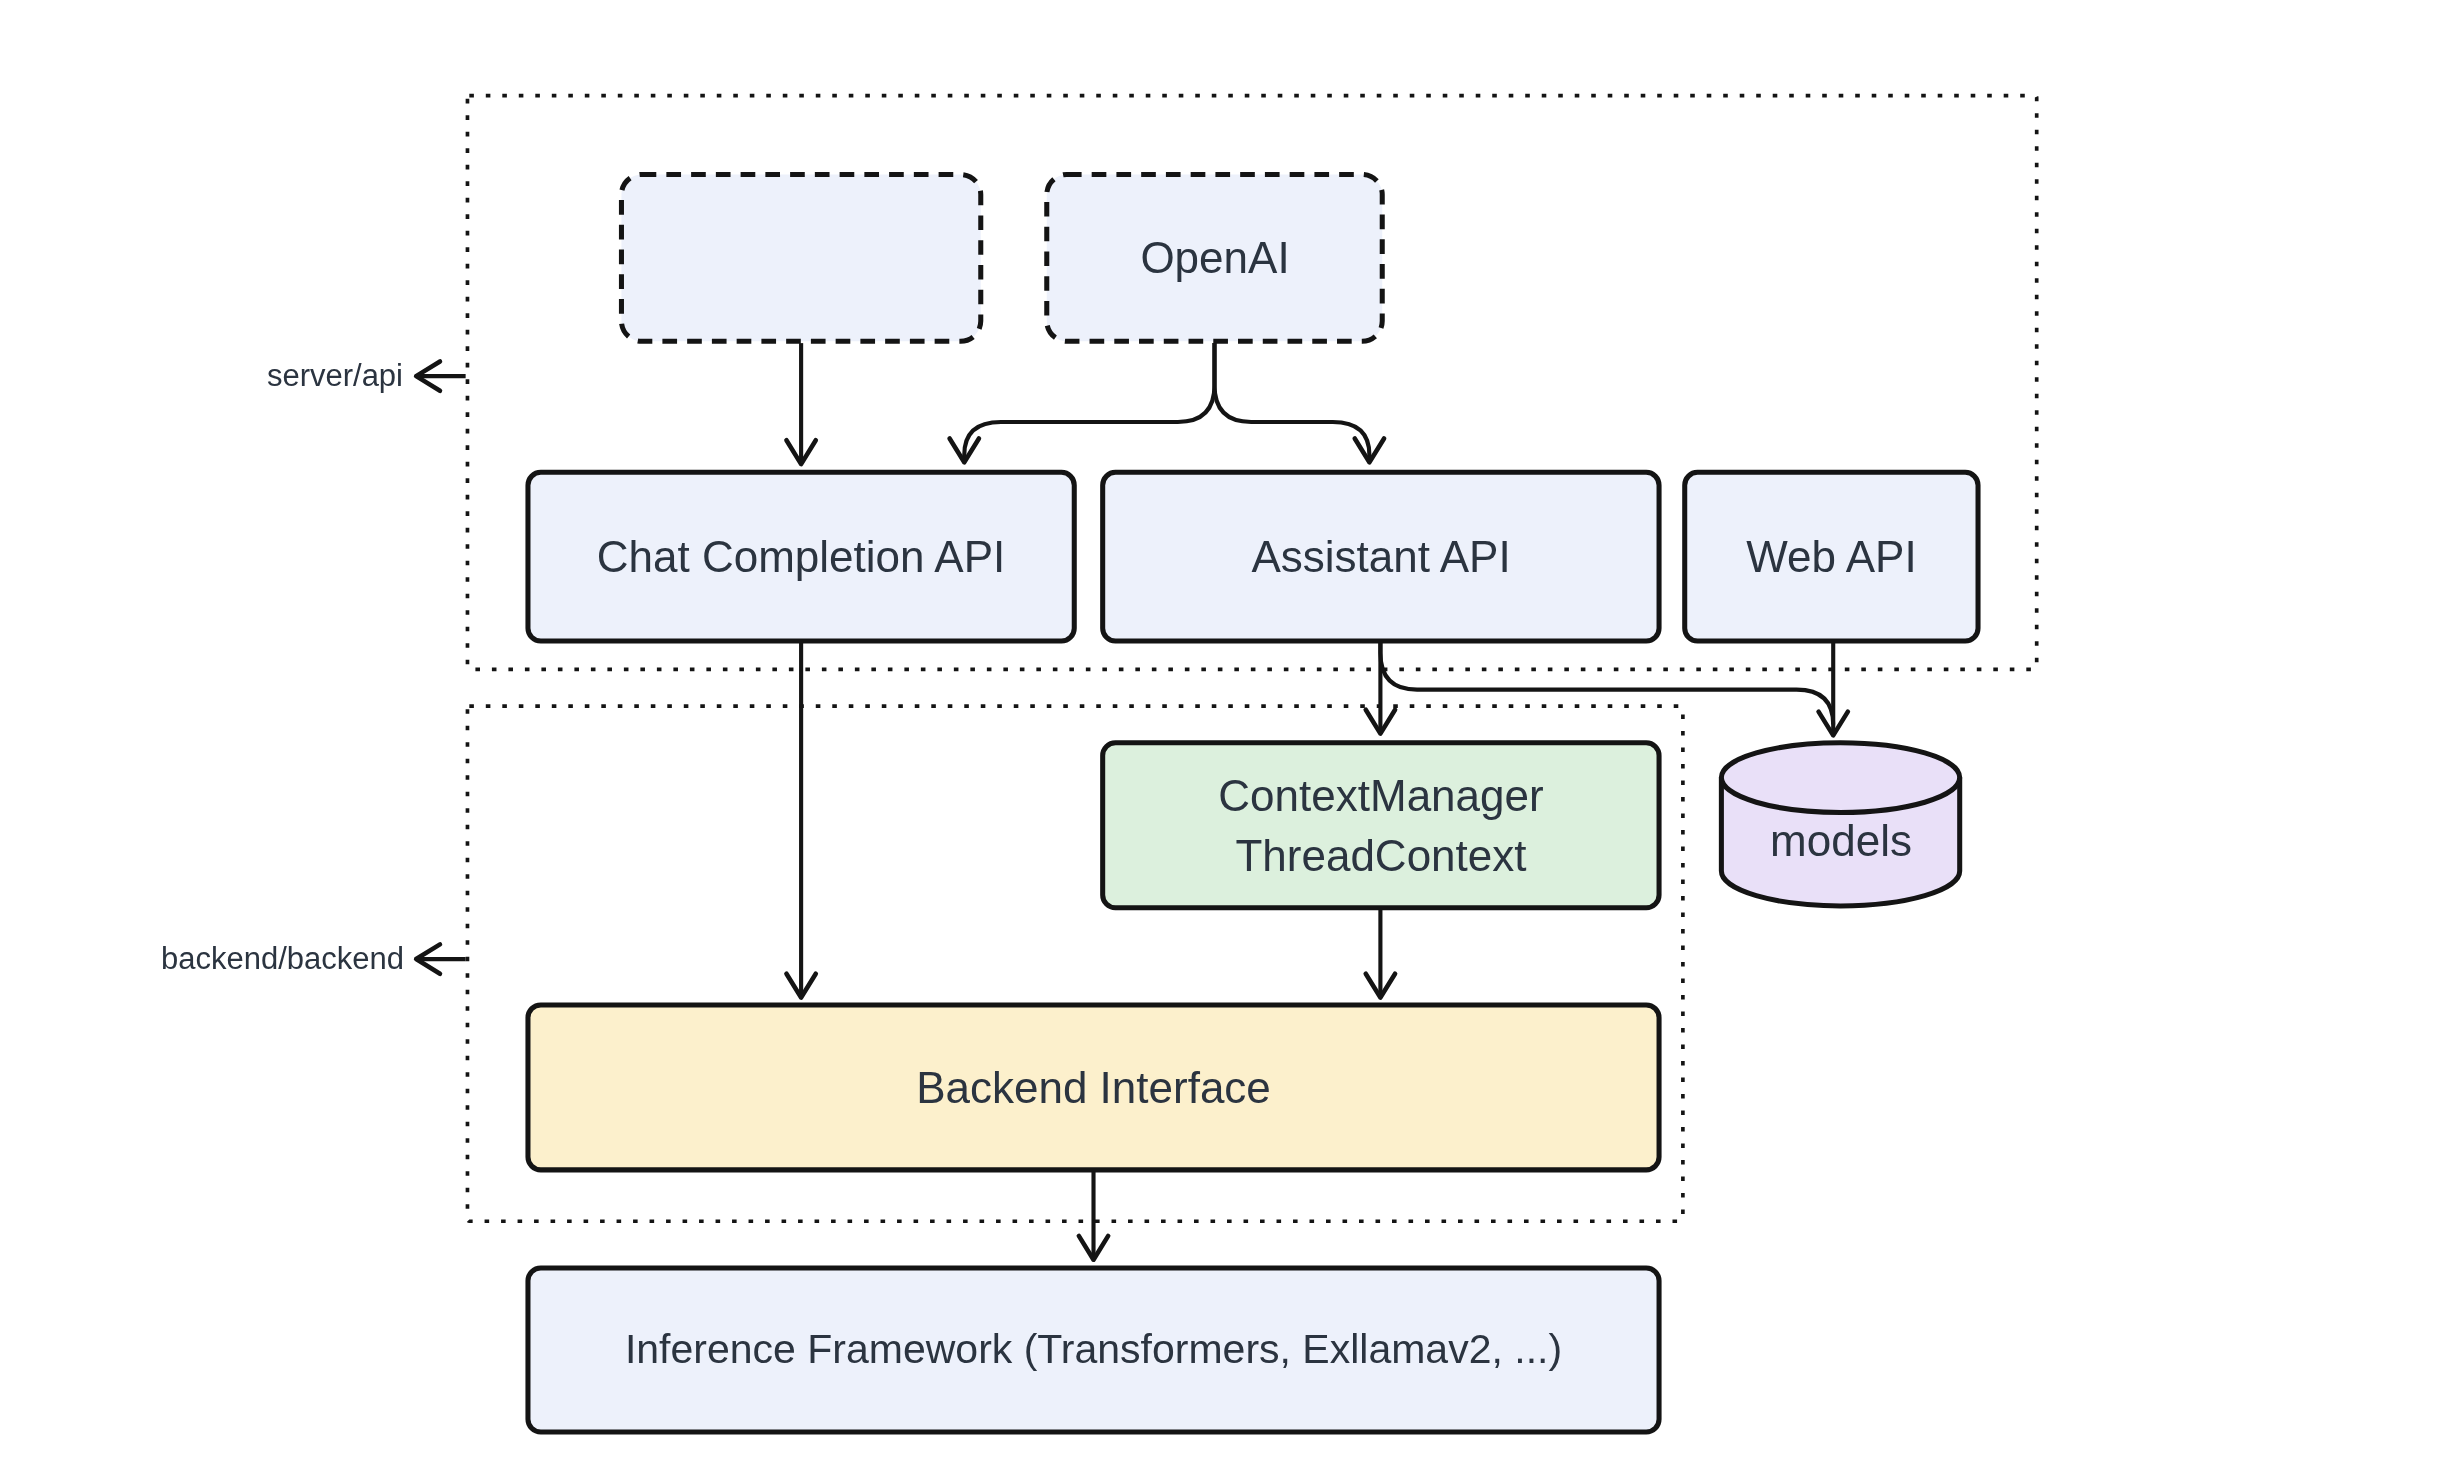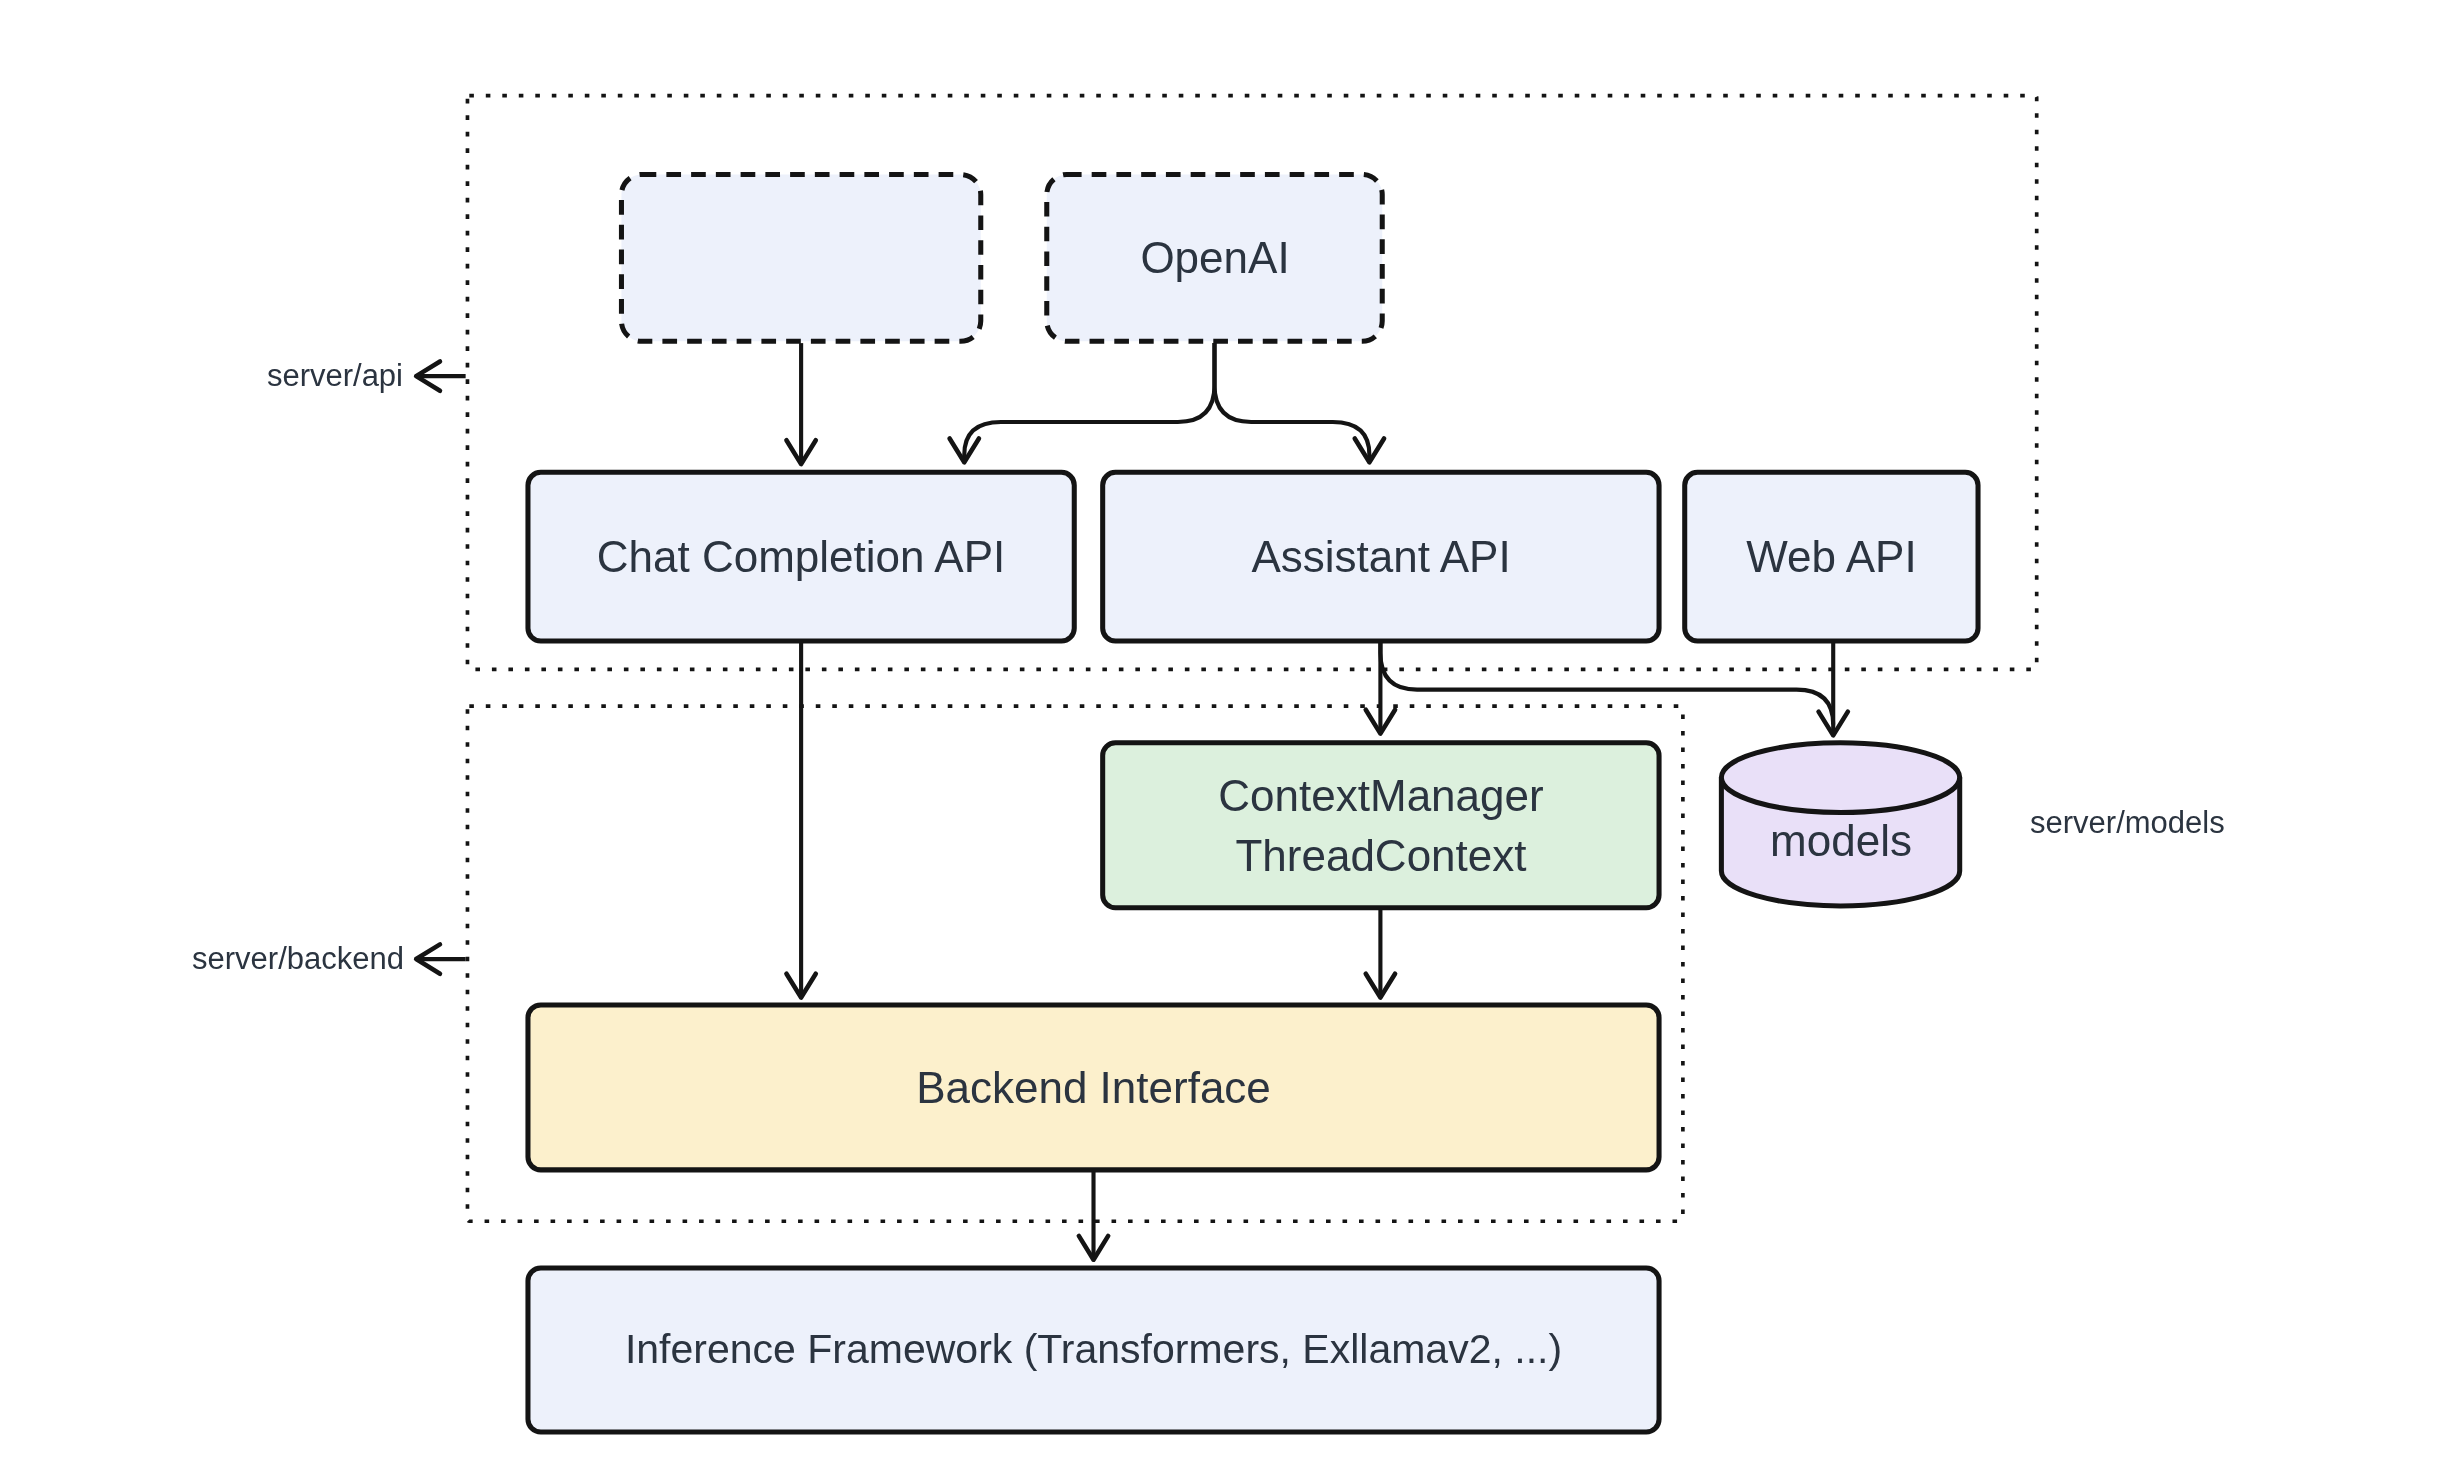--- a/index.html
+++ b/index.html
@@ -76,17 +76,16 @@
   <div class="lbl" style="left:1047px; top:174px; width:336px; height:167px;">OpenAI</div>
   <div class="lbl" style="left:1103px; top:472px; width:556px; height:169px;">Assistant API</div>
   <div class="lbl" style="left:1685px; top:472px; width:293px; height:169px;">Web API</div>
   <div class="lbl" style="left:1103px; top:743px; width:556px; height:165px;">ContextManager
 ThreadContext</div>
   <div class="lbl" style="left:1722px; top:781px; width:238px; height:119px;">models</div>
   <div class="lbl" style="left:528px; top:1005px; width:1131px; height:165px;">Backend Interface</div>
   <div class="lbl small" style="left:528px; top:1268px; width:1131px; height:164px;">Inference Framework (Transformers, Exllamav2, ...)</div>
 
   <div class="lbl right outside" style="left:110px; top:350px; width:293px; height:51px;">server/api</div>
-  <div class="lbl right outside" style="left:37px; top:933px; width:367px; height:51px;">server/backend</div>
-  <div class="lbl left outside" style="left:2030px; top:797px; width:394px; height:51px;">server/models</div>
+  <div class="lbl right outside" style="left:37px; top:933px; width:367px; height:51px;">backend/backend</div>
 
 </div>
 
 
 </body></html>

